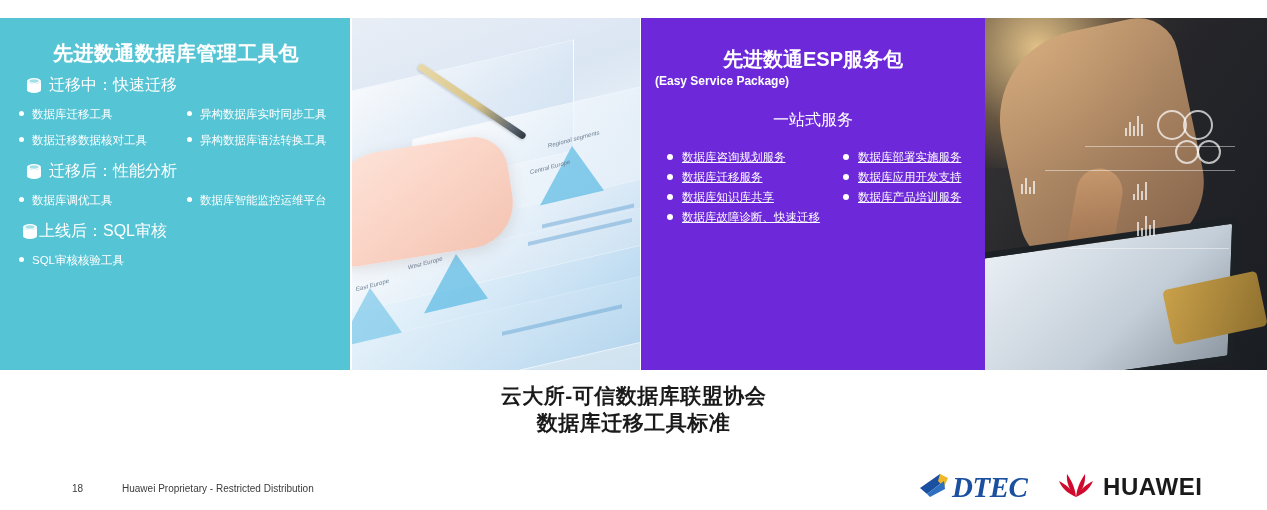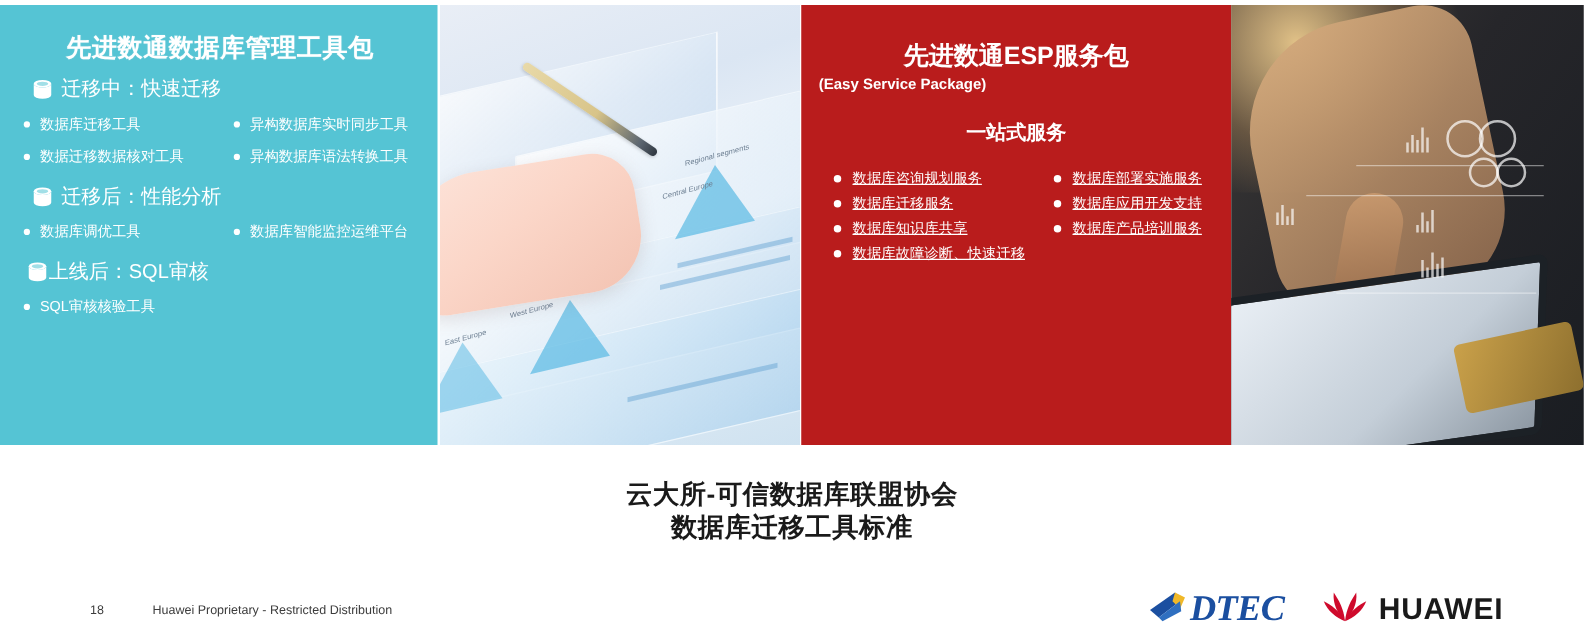--- a/index.html
+++ b/index.html
@@ -12,21 +12,21 @@
     height: 510px;
     position: relative;
     overflow: hidden;
     font-family: "Liberation Sans", "DejaVu Sans", sans-serif;
     -webkit-font-smoothing: antialiased;
   }
 
   
   #banner {
     position: absolute;
-    left: 0; top: 4px;
+    left: 0; top: 18px;
     width: 1033px; height: 352px;
   }
 
   
   .panel-teal {
     position: absolute;
     left: 0; top: 0;
     width: 350px; height: 352px;
     background: #55c4d4;
     box-sizing: border-box;
@@ -136,40 +136,40 @@
     border-radius: 4px;
     transform: rotate(34deg);
     box-shadow: 0 1px 3px rgba(0,0,0,.2);
   }
 
   
   .panel-red {
     position: absolute;
     left: 641px; top: 0;
     width: 344px; height: 352px;
-    background: #b91c1c;
+    background: #6d28d9;
     box-sizing: border-box;
     padding: 26px 14px 12px 14px;
     color: #ffffff;
   }
   .red-title {
     font-size: 20px;
     font-weight: bold;
     text-align: center;
     line-height: 1.15;
     margin: 4px 0 0 0;
   }
   .red-sub {
     font-size: 12px;
     font-weight: bold;
     margin: 3px 0 0 0;
   }
   .red-section {
     font-size: 16px;
-    font-weight: bold;
+    font-weight: normal;
     text-align: center;
     margin: 22px 0 0 0;
   }
   .red-grid {
     display: grid;
     grid-template-columns: 176px 1fr;
     margin: 16px 0 0 8px;
     text-decoration: underline;
   }
   .red-grid .bullet {

